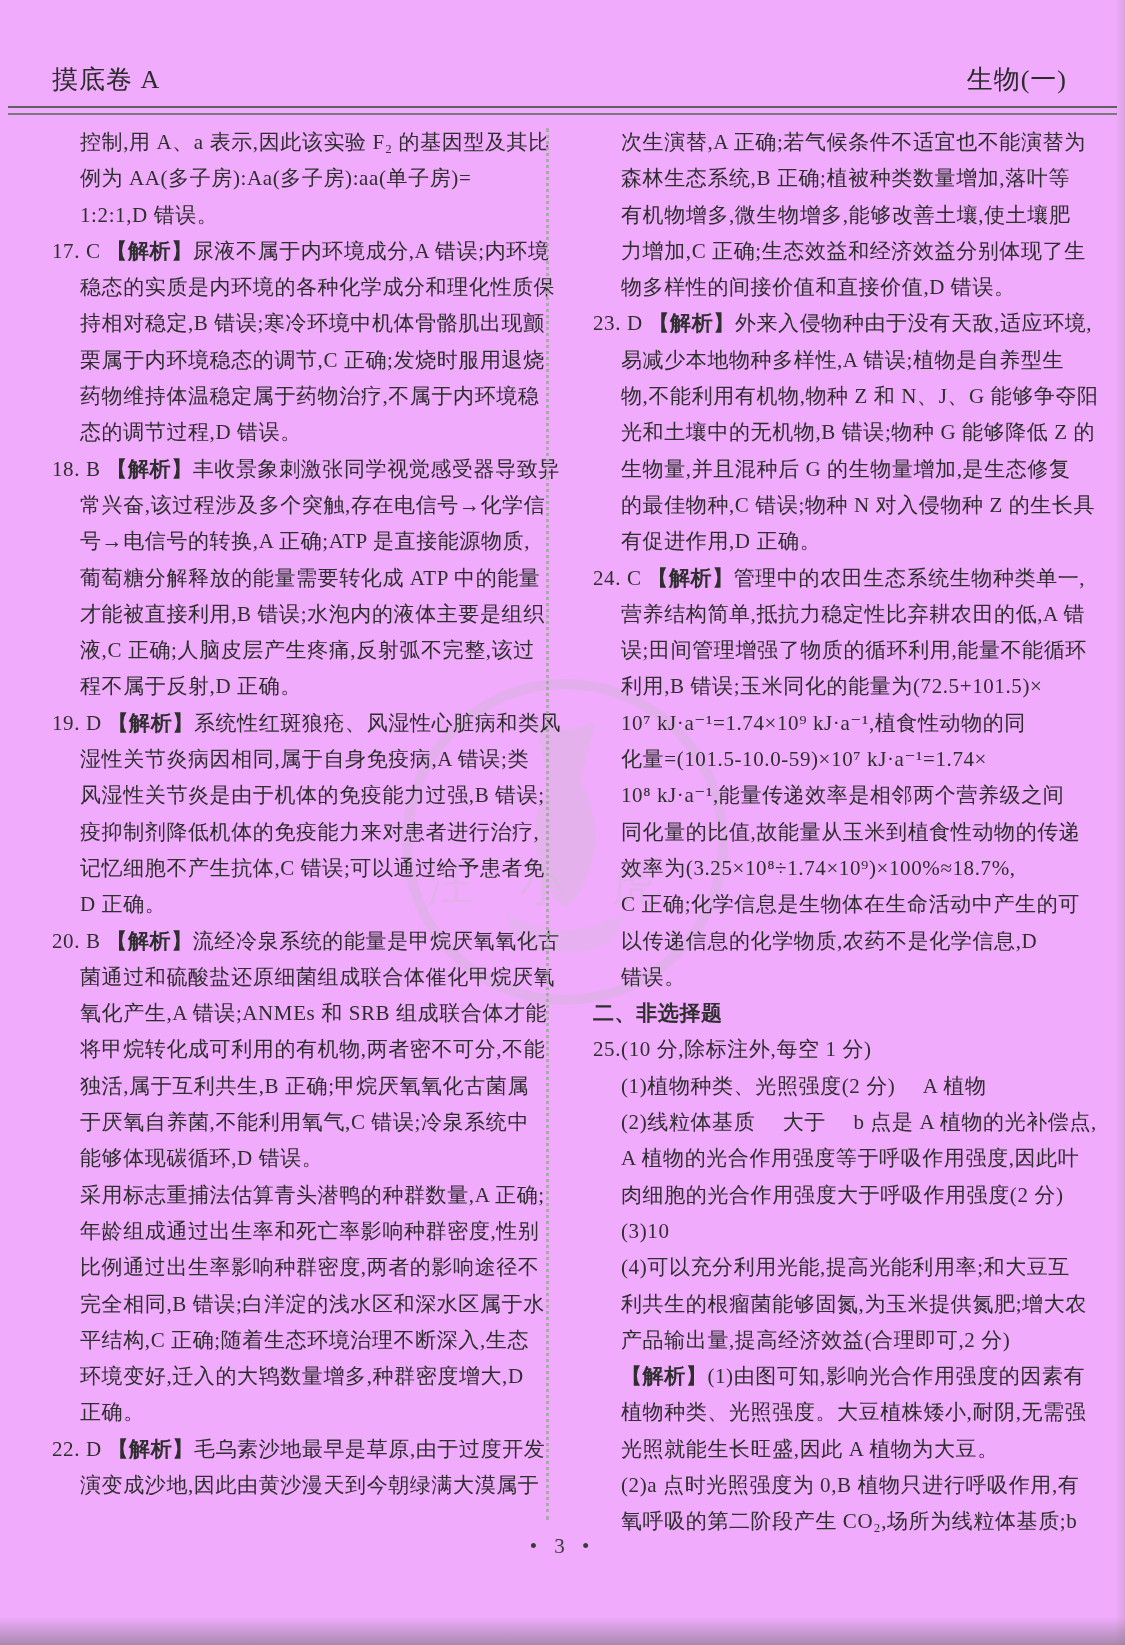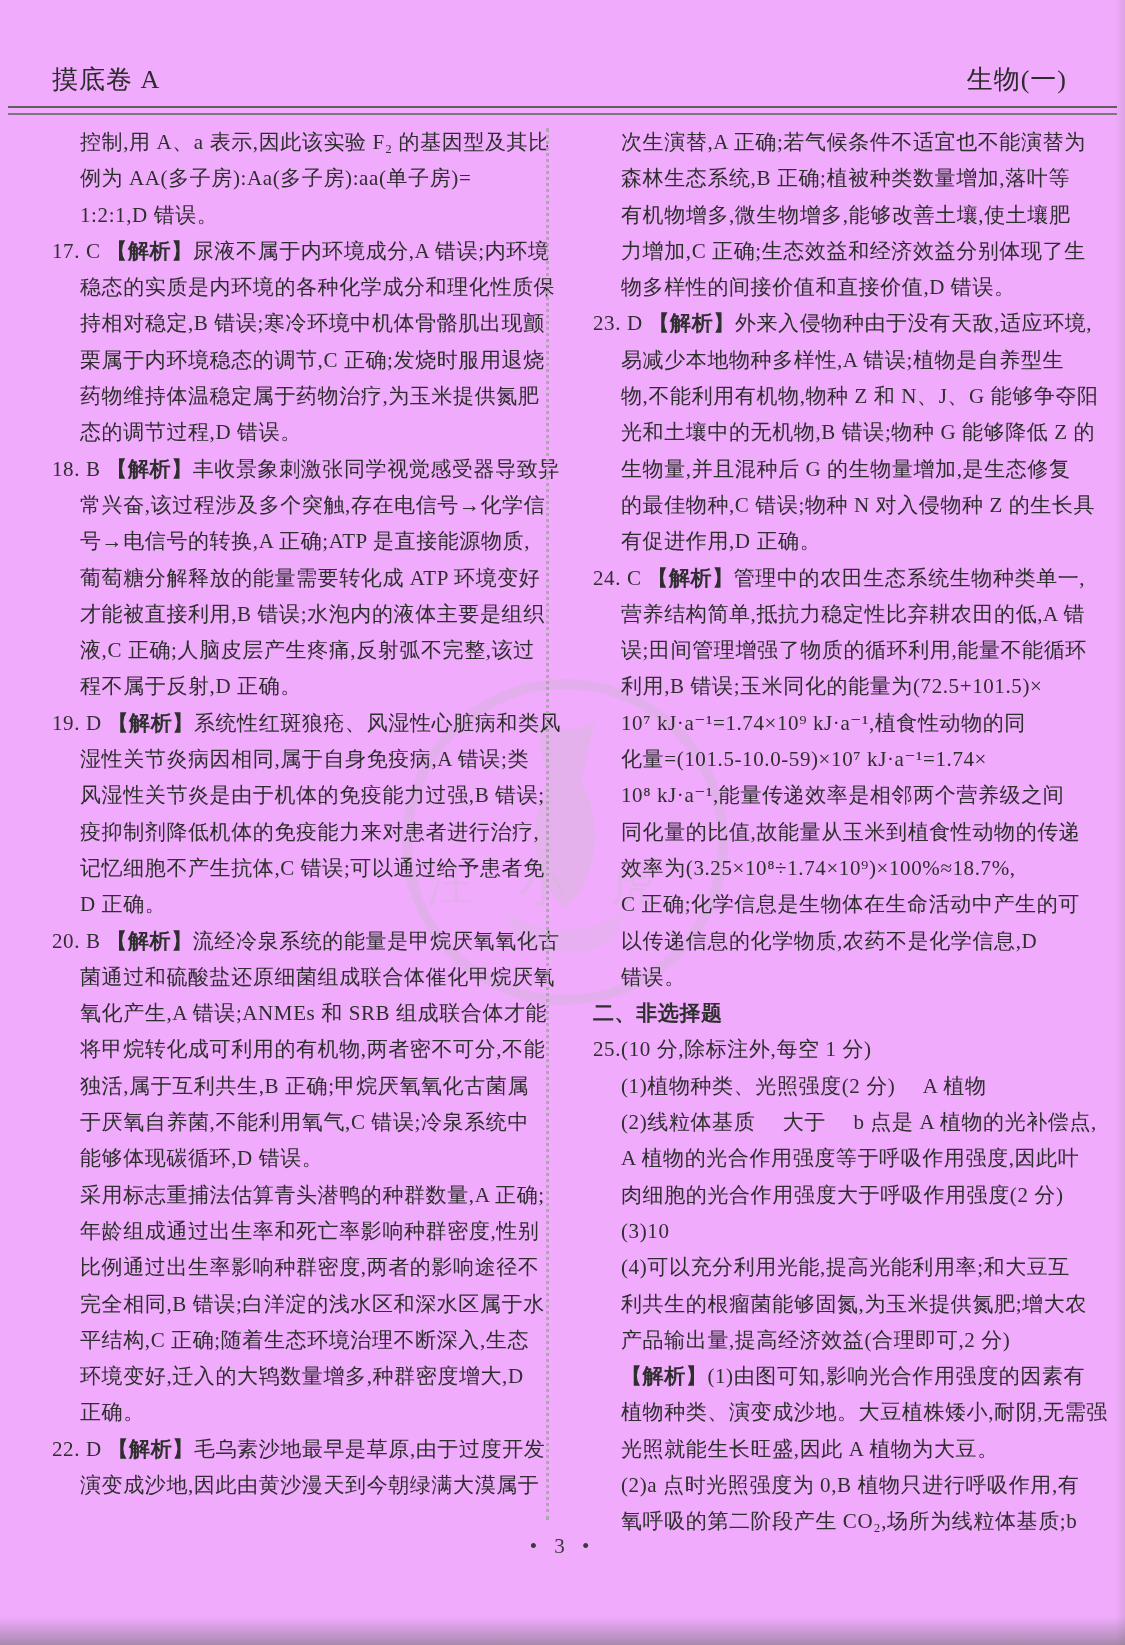--- a/index.html
+++ b/index.html
@@ -55,26 +55,26 @@
   </svg>
 
   <div class="col" id="col-left">
       <div class="line ind">控制,用 A、a 表示,因此该实验 F₂ 的基因型及其比</div>
       <div class="line ind">例为 AA(多子房):Aa(多子房):aa(单子房)=</div>
       <div class="line ind">1:2:1,D 错误。</div>
       <div class="line">17. C <b>【解析】</b>尿液不属于内环境成分,A 错误;内环境</div>
       <div class="line ind">稳态的实质是内环境的各种化学成分和理化性质保</div>
       <div class="line ind">持相对稳定,B 错误;寒冷环境中机体骨骼肌出现颤</div>
       <div class="line ind">栗属于内环境稳态的调节,C 正确;发烧时服用退烧</div>
-      <div class="line ind">药物维持体温稳定属于药物治疗,为玉米提供氮肥</div>
+      <div class="line ind">药物维持体温稳定属于药物治疗,不属于内环境稳</div>
       <div class="line ind">态的调节过程,D 错误。</div>
       <div class="line">18. B <b>【解析】</b>丰收景象刺激张同学视觉感受器导致异</div>
       <div class="line ind">常兴奋,该过程涉及多个突触,存在电信号→化学信</div>
       <div class="line ind">号→电信号的转换,A 正确;ATP 是直接能源物质,</div>
-      <div class="line ind">葡萄糖分解释放的能量需要转化成 ATP 环境变好</div>
+      <div class="line ind">葡萄糖分解释放的能量需要转化成 ATP 中的能量</div>
       <div class="line ind">才能被直接利用,B 错误;水泡内的液体主要是组织</div>
       <div class="line ind">液,C 正确;人脑皮层产生疼痛,反射弧不完整,该过</div>
       <div class="line ind">程不属于反射,D 正确。</div>
       <div class="line">19. D <b>【解析】</b>系统性红斑狼疮、风湿性心脏病和类风</div>
       <div class="line ind">湿性关节炎病因相同,属于自身免疫病,A 错误;类</div>
       <div class="line ind">风湿性关节炎是由于机体的免疫能力过强,B 错误;</div>
       <div class="line ind">疫抑制剂降低机体的免疫能力来对患者进行治疗,</div>
       <div class="line ind">记忆细胞不产生抗体,C 错误;可以通过给予患者免</div>
       <div class="line ind">D 正确。</div>
       <div class="line">20. B <b>【解析】</b>流经冷泉系统的能量是甲烷厌氧氧化古</div>
@@ -126,21 +126,21 @@
       <div class="line">25.(10 分,除标注外,每空 1 分)</div>
       <div class="line ind">(1)植物种类、光照强度(2 分)　 A 植物</div>
       <div class="line ind">(2)线粒体基质　 大于　 b 点是 A 植物的光补偿点,</div>
       <div class="line ind">A 植物的光合作用强度等于呼吸作用强度,因此叶</div>
       <div class="line ind">肉细胞的光合作用强度大于呼吸作用强度(2 分)</div>
       <div class="line ind">(3)10</div>
       <div class="line ind">(4)可以充分利用光能,提高光能利用率;和大豆互</div>
       <div class="line ind">利共生的根瘤菌能够固氮,为玉米提供氮肥;增大农</div>
       <div class="line ind">产品输出量,提高经济效益(合理即可,2 分)</div>
       <div class="line ind"><b>【解析】</b>(1)由图可知,影响光合作用强度的因素有</div>
-      <div class="line ind">植物种类、演变成沙地。大豆植株矮小,耐阴,无需强</div>
+      <div class="line ind">植物种类、光照强度。大豆植株矮小,耐阴,无需强</div>
       <div class="line ind">光照就能生长旺盛,因此 A 植物为大豆。</div>
       <div class="line ind">(2)a 点时光照强度为 0,B 植物只进行呼吸作用,有</div>
       <div class="line ind">氧呼吸的第二阶段产生 CO₂,场所为线粒体基质;b</div>
     </div>
 
   <div class="footer">•  3  •</div>
 
   <div class="shadow-right"></div>
   <div class="shadow-bottom"></div>
 

